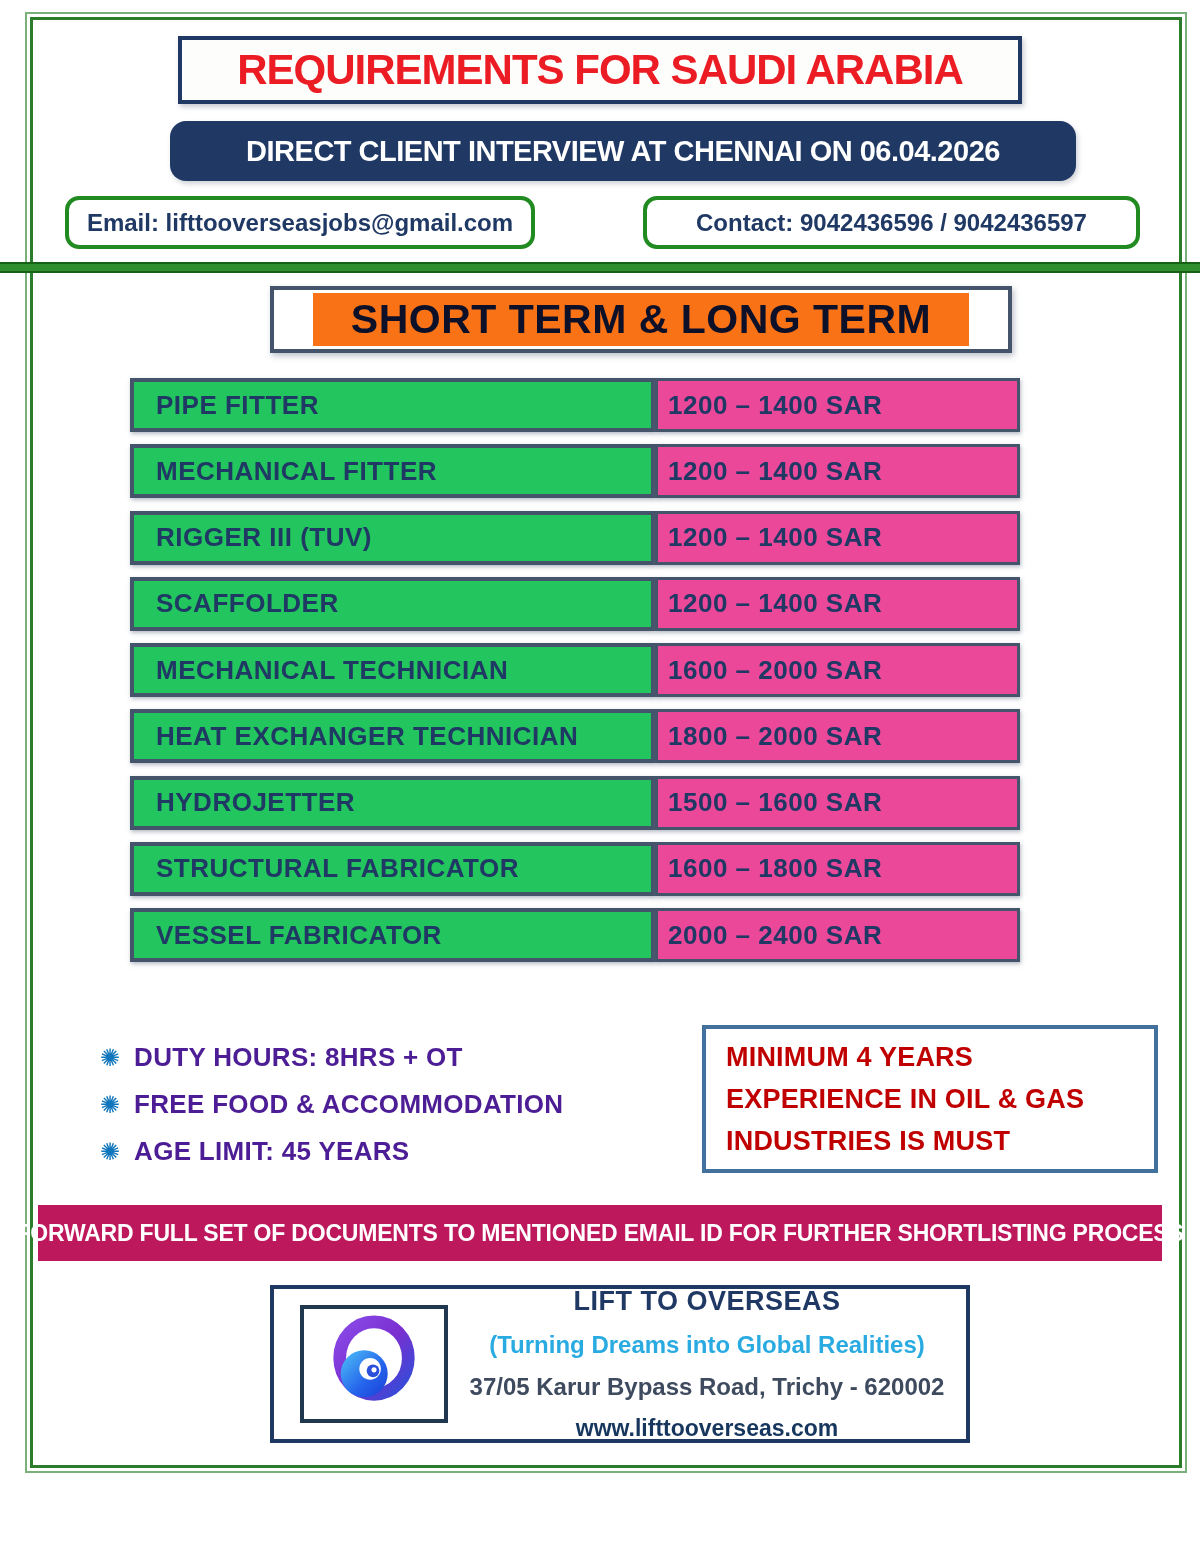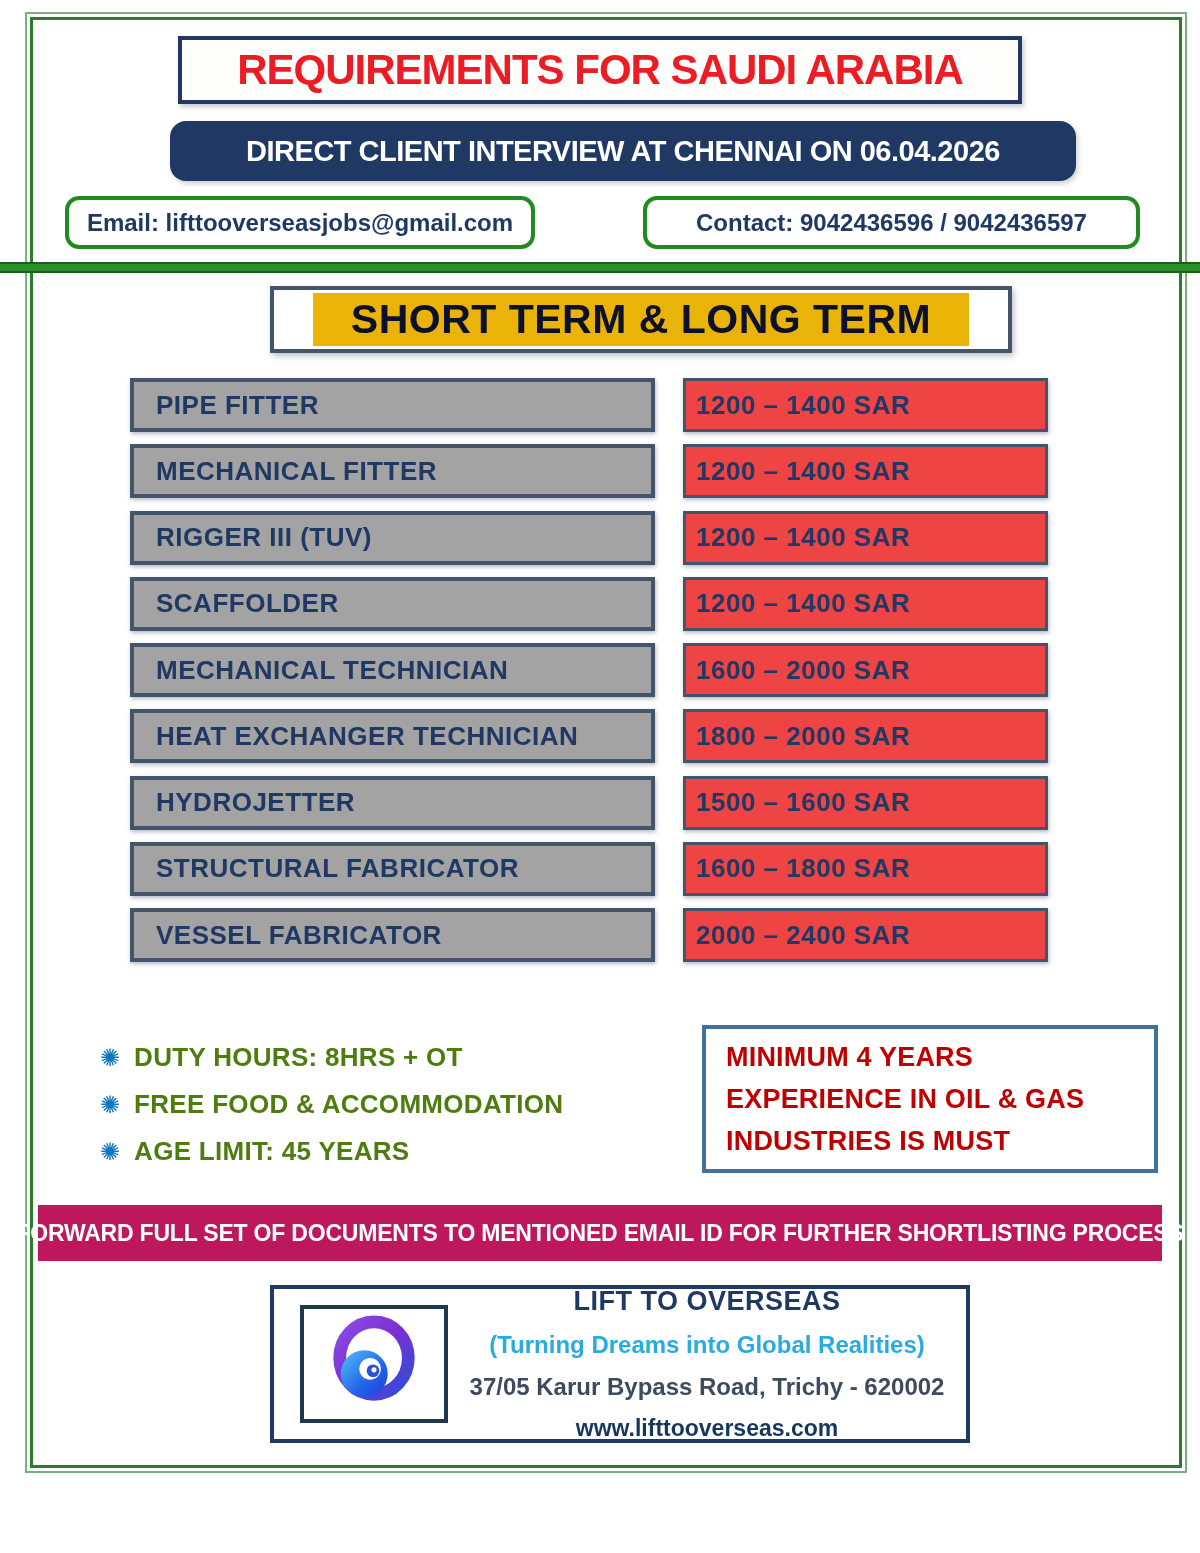--- a/index.html
+++ b/index.html
@@ -35,41 +35,41 @@
 
   
   .green-divider { position:absolute; left:0; top:262px; width:1200px; height:11px;
                    background:#2f8f2f; border-top:2px solid #176117; border-bottom:2px solid #176117; }
 
   
   .section-box { position:absolute; left:270px; top:286px; width:742px; height:67px;
                  background:#ffffff; border:4px solid #44546a;
                  display:flex; align-items:center; justify-content:center;
                  box-shadow:2px 3px 6px rgba(110,120,140,.45); }
-  .section-highlight { background:#eab308; padding:3px 38px; }
+  .section-highlight { background:#f97316; padding:3px 38px; }
   .section-text { color:#0c1028; font-size:41px; font-weight:800; letter-spacing:0.5px; white-space:nowrap; }
 
   
   .jobs { position:absolute; left:0; top:378px; width:1200px;
           display:flex; flex-direction:column; gap:12.25px; }
   .job-row { display:flex; height:54px; }
-  .job-title-box { margin-left:130px; width:525px; background:#a3a3a3; border:4px solid #44546a;
+  .job-title-box { margin-left:130px; width:525px; background:#22c55e; border:4px solid #44546a;
                    display:flex; align-items:center; padding-left:22px;
                    box-shadow:1px 2px 4px rgba(110,120,140,.5); }
-  .job-salary-box { margin-left:28px; width:365px; background:#ef4444; border:3px solid #44546a;
+  .job-salary-box { width:365px; background:#ec4899; border:3px solid #44546a;
                     display:flex; align-items:center; padding-left:10px;
                     box-shadow:1px 2px 4px rgba(110,120,140,.5); }
   .job-text { color:#1f3864; font-size:26px; font-weight:800; letter-spacing:0.5px; white-space:nowrap; }
 
   
   .benefits { position:absolute; left:100px; top:1042px;
               display:flex; flex-direction:column; gap:16px; }
   .benefit-row { display:flex; align-items:center; gap:14px; }
   .bullet { color:#0f75bc; font-size:24px; line-height:1; }
-  .benefit-text { color:#4d7c0f; font-size:26px; font-weight:800; letter-spacing:0.3px; white-space:nowrap; }
+  .benefit-text { color:#4c1d95; font-size:26px; font-weight:800; letter-spacing:0.3px; white-space:nowrap; }
 
   
   .exp-box { position:absolute; left:702px; top:1025px; width:456px; height:148px;
              background:#ffffff; border:4px solid #41719c; padding:20px 20px;
              display:flex; flex-direction:column; justify-content:center; gap:11px; }
   .exp-line { color:#c00000; font-size:27px; font-weight:800; letter-spacing:0.2px; white-space:nowrap; }
 
   
   .forward-banner { position:absolute; left:38px; top:1205px; width:1124px; height:56px;
                     background:#be185d; display:flex; align-items:center; justify-content:center; }

